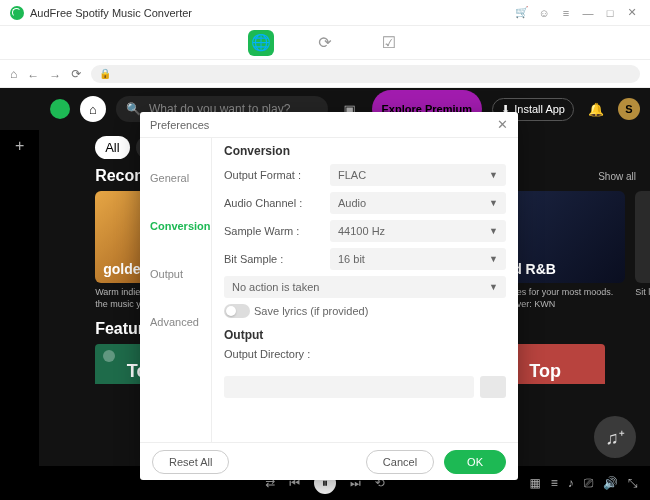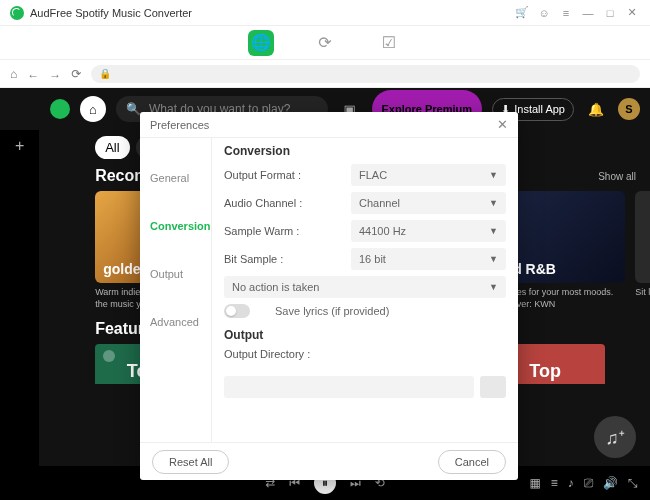--- a/index.html
+++ b/index.html
@@ -72,21 +72,21 @@
 .modal-h { height: 26px; display: flex; align-items: center; justify-content: space-between; padding: 0 10px; border-bottom: 1px solid #eee; font-size: 11px; color: #666; }
 .modal-h .x { font-size: 13px; color: #888; }
 .modal-body { flex: 1; display: flex; overflow: hidden; }
 .msidebar { width: 72px; border-right: 1px solid #eee; padding: 4px 0; }
 .msidebar .mitem { padding: 6px 10px; font-size: 11px; color: #888; margin-top: 24px; }
 .msidebar .mitem.active { color: #1db954; font-weight: 600; }
 .mmain { flex: 1; padding: 6px 12px; overflow-y: auto; }
 .mmain::-webkit-scrollbar { width: 6px; }
 .mmain::-webkit-scrollbar-thumb { background: #ccc; border-radius: 3px; }
 .sectitle { font-size: 12px; font-weight: 700; margin-bottom: 6px; }
-.frow { display: flex; align-items: center; margin-bottom: 6px; gap: 25px; }
+.frow { display: flex; align-items: center; margin-bottom: 6px; gap: 4px; }
 .flabel { width: 102px; font-size: 11px; color: #555; }
 .fselect { flex: 1; height: 22px; background: #f3f3f3; border: none; border-radius: 3px; padding: 0 8px; display: flex; align-items: center; justify-content: space-between; font-size: 11px; color: #666; }
 .fselect .chev { font-size: 9px; }
 .toggle { width: 26px; height: 14px; background: #ddd; border-radius: 8px; position: relative; }
 .toggle::after { content: ""; position: absolute; width: 10px; height: 10px; background: #fff; border-radius: 50%; top: 2px; left: 2px; box-shadow: 0 1px 2px rgba(0,0,0,.2); }
 .pathrow { display: flex; gap: 6px; align-items: center; }
 .pathbox { flex: 1; height: 22px; background: #f3f3f3; border-radius: 3px; font-size: 9px; color: #888; padding: 0 6px; display: flex; align-items: center; overflow: hidden; white-space: nowrap; }
 .browsebox { width: 26px; height: 22px; background: #e8e8e8; border-radius: 3px; display: flex; align-items: center; justify-content: center; font-size: 12px; color: #888; }
 .modal-f { height: 38px; border-top: 1px solid #eee; display: flex; align-items: center; padding: 0 12px; gap: 10px; }
 .btn { height: 24px; padding: 0 16px; border-radius: 12px; border: 1px solid #ccc; background: #fff; font-size: 11px; color: #555; display: flex; align-items: center; }
@@ -249,21 +249,21 @@
         <div class="frow">
           <div class="flabel">Output Format :</div>
           <div class="fselect">
               <span>FLAC</span>
               <span class="chev">▼</span>
             </div>
         </div>
         <div class="frow">
           <div class="flabel">Audio Channel :</div>
           <div class="fselect">
-              <span>Channel</span>
+              <span>Audio</span>
               <span class="chev">▼</span>
             </div>
         </div>
         <div class="frow">
           <div class="flabel">Sample Warm :</div>
           <div class="fselect">
               <span>44100 Hz</span>
               <span class="chev">▼</span>
             </div>
         </div>
@@ -290,15 +290,16 @@
         <div class="pathrow">
           <div class="pathbox"></div>
           <div class="browsebox"></div>
         </div>
       </div>
     </div>
     <div class="modal-f">
       <div class="btn">Reset All</div>
       <div class="fspacer"></div>
       <div class="btn">Cancel</div>
+      <div class="btn ok">OK</div>
     </div>
   </div>
 </div>
 
 </body></html>

